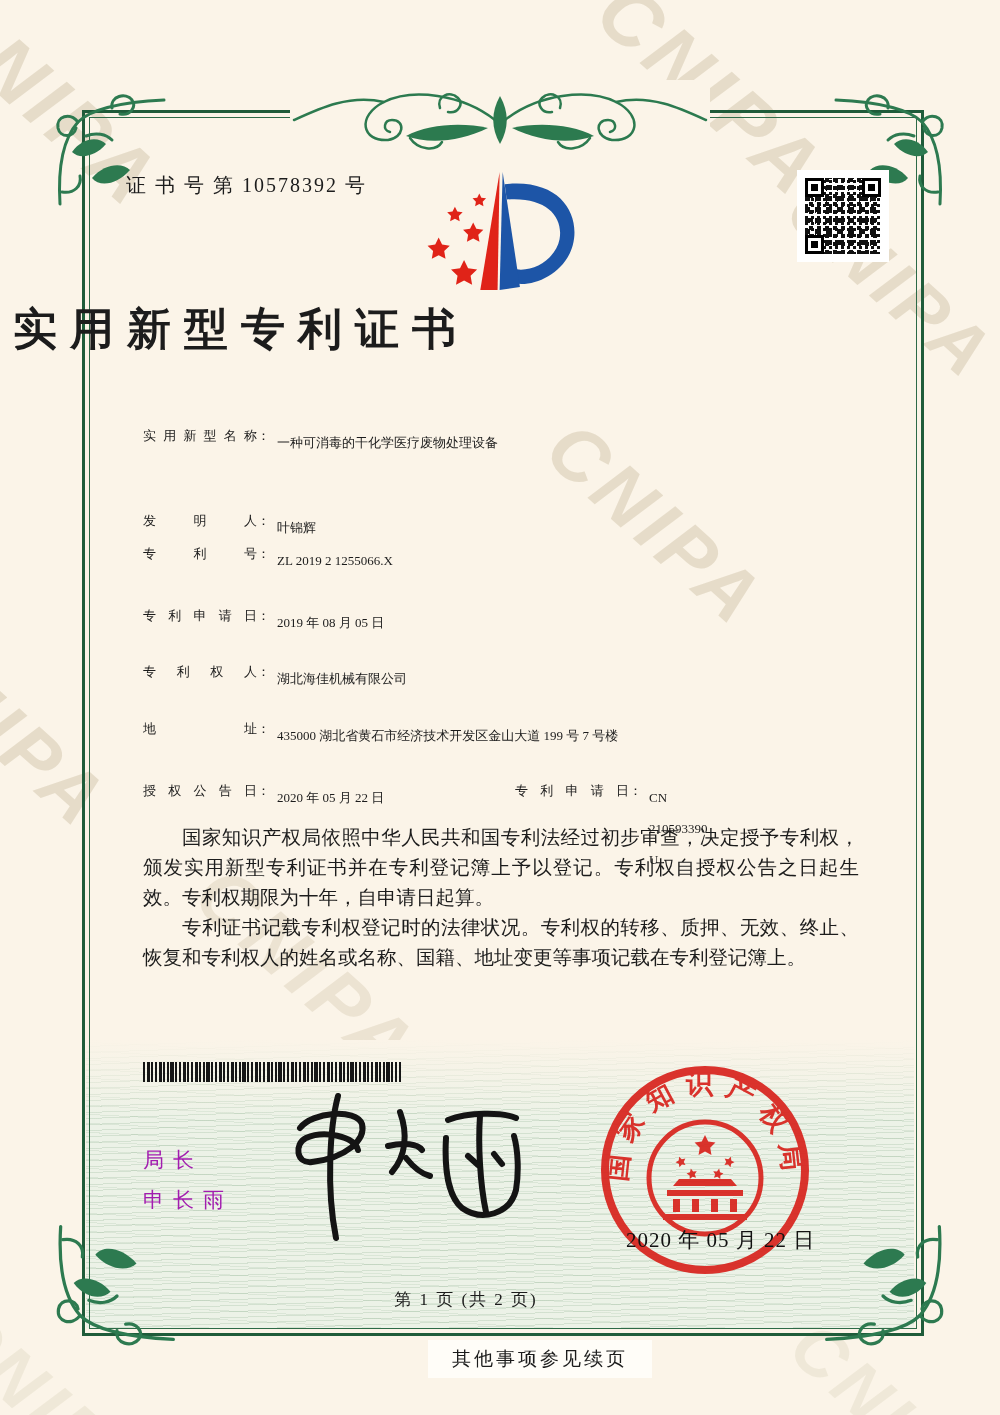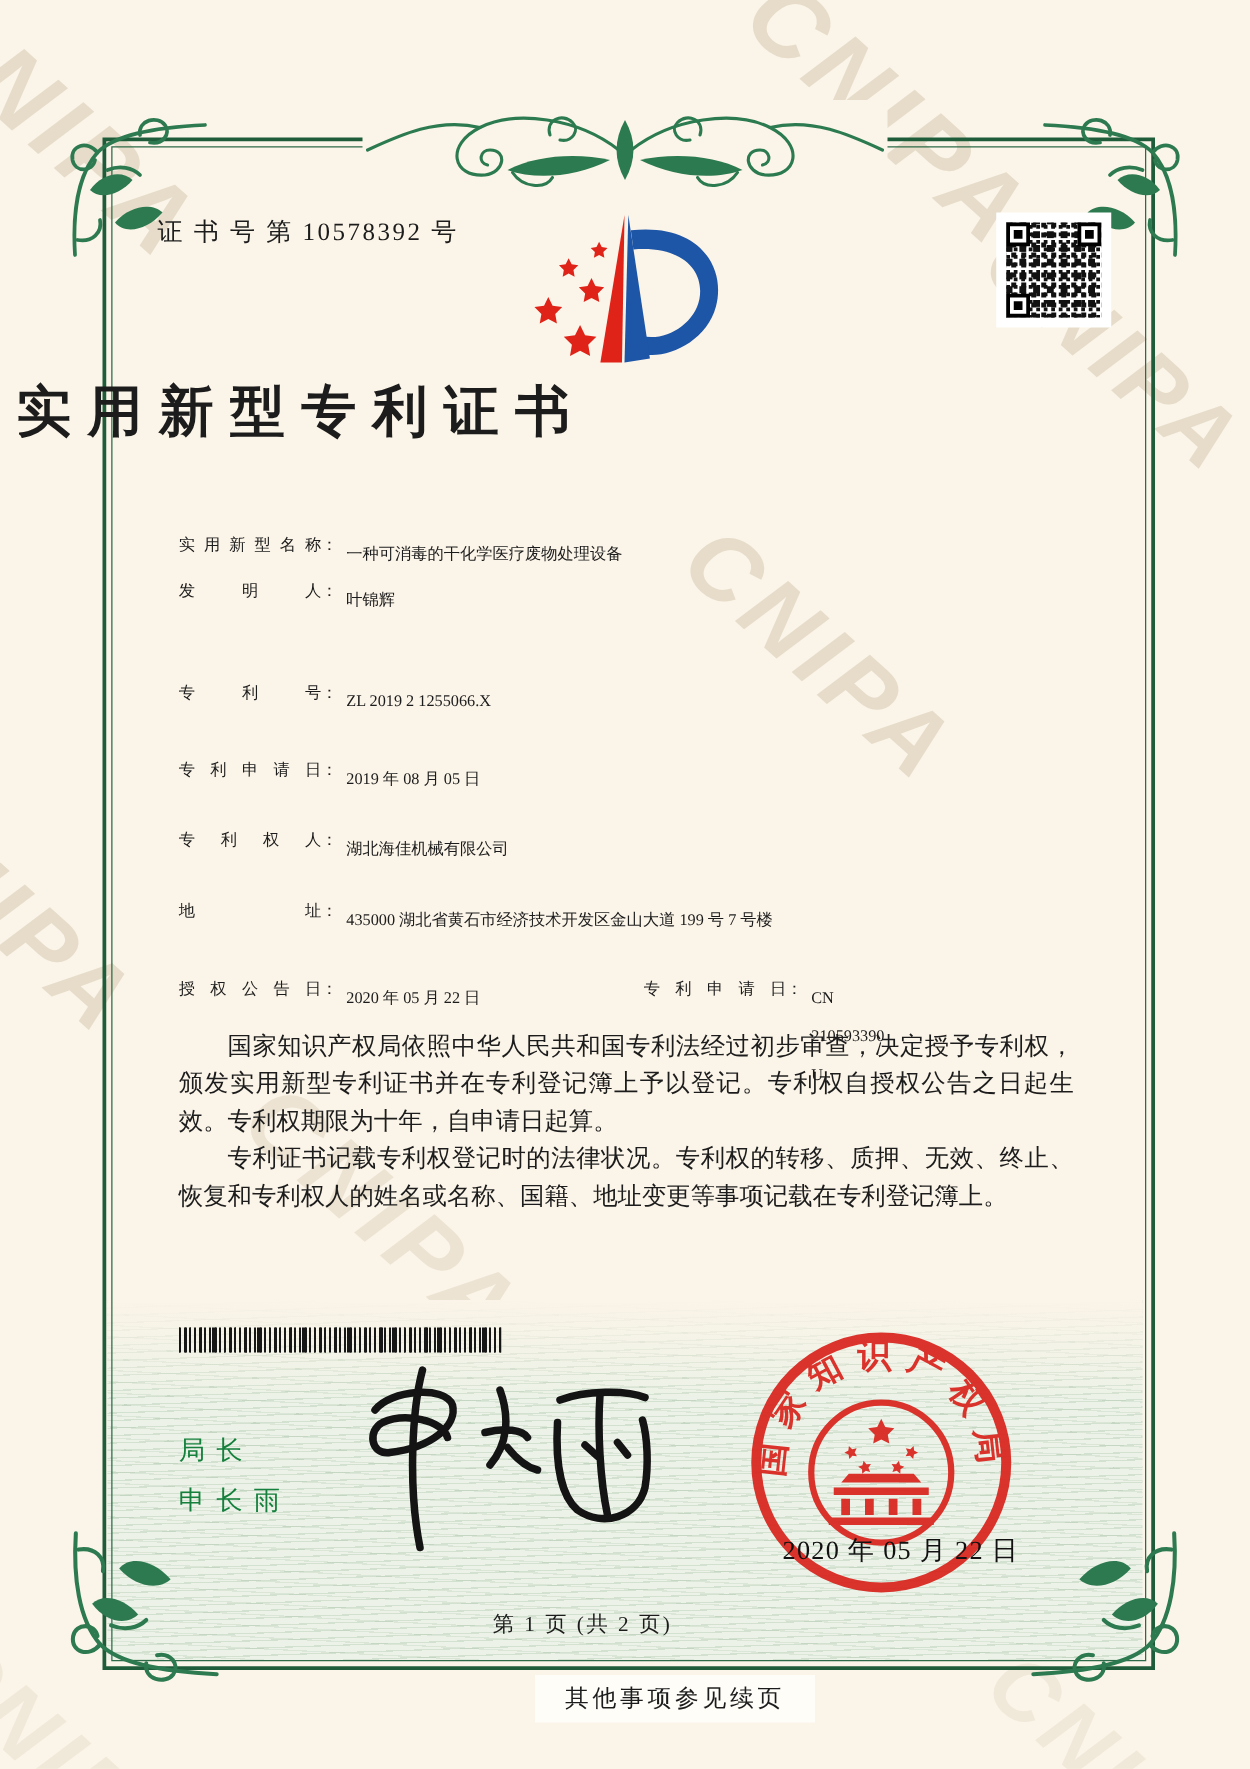--- a/index.html
+++ b/index.html
@@ -96,21 +96,21 @@
     left:143px;top:1062px;width:258px;height:20px;z-index:5;
     background-image:
       repeating-linear-gradient(90deg,#161616 0 2px, rgba(0,0,0,0) 2px 4px),
       repeating-linear-gradient(90deg,rgba(0,0,0,0) 0 5px, #161616 5px 7px, rgba(0,0,0,0) 7px 12px),
       repeating-linear-gradient(90deg,#161616 0 1px, rgba(0,0,0,0) 1px 9px);
   }
 
   
   .signer-title,.signer-name{
     left:143px;z-index:5;font-family:"Liberation Sans","DejaVu Sans",sans-serif;
-    font-size:21px;letter-spacing:9px;color:#15803d;
+    font-size:21px;letter-spacing:9px;color:#a21caf;
   }
   .signer-title{top:1146px;}
   .signer-name{top:1186px;}
   .signature{left:272px;top:1092px;z-index:6;}
 
   
   .seal{left:595px;top:1060px;z-index:5;}
   .seal-date{
     left:626px;top:1226px;z-index:6;font-size:21px;letter-spacing:1px;color:#111;
     white-space:nowrap;
@@ -213,21 +213,21 @@
     </g>
   </svg>
 
   <div class="abs page-title">实用新型专利证书</div>
 
   <div class="row" style="top:427px;">
     <span class="lbl">实用新型名称</span>
       <span class="colon">：</span>
     <span class="val">一种可消毒的干化学医疗废物处理设备</span>
   </div>
-  <div class="row" style="top:464px;">
+  <div class="row" style="top:512px;">
     <span class="lbl">发明人</span>
       <span class="colon">：</span>
     <span class="val">叶锦辉</span>
   </div>
   <div class="row" style="top:545px;">
     <span class="lbl">专利号</span>
       <span class="colon">：</span>
     <span class="val">ZL 2019 2 1255066.X</span>
   </div>
   <div class="row" style="top:607px;">

